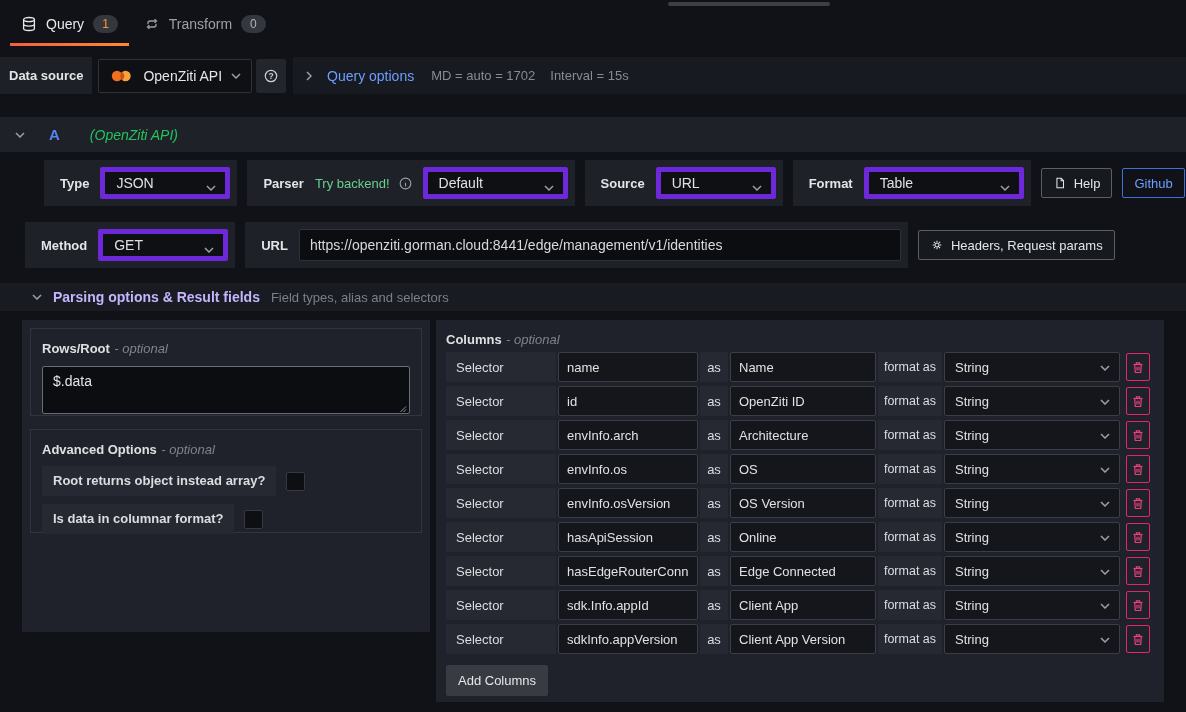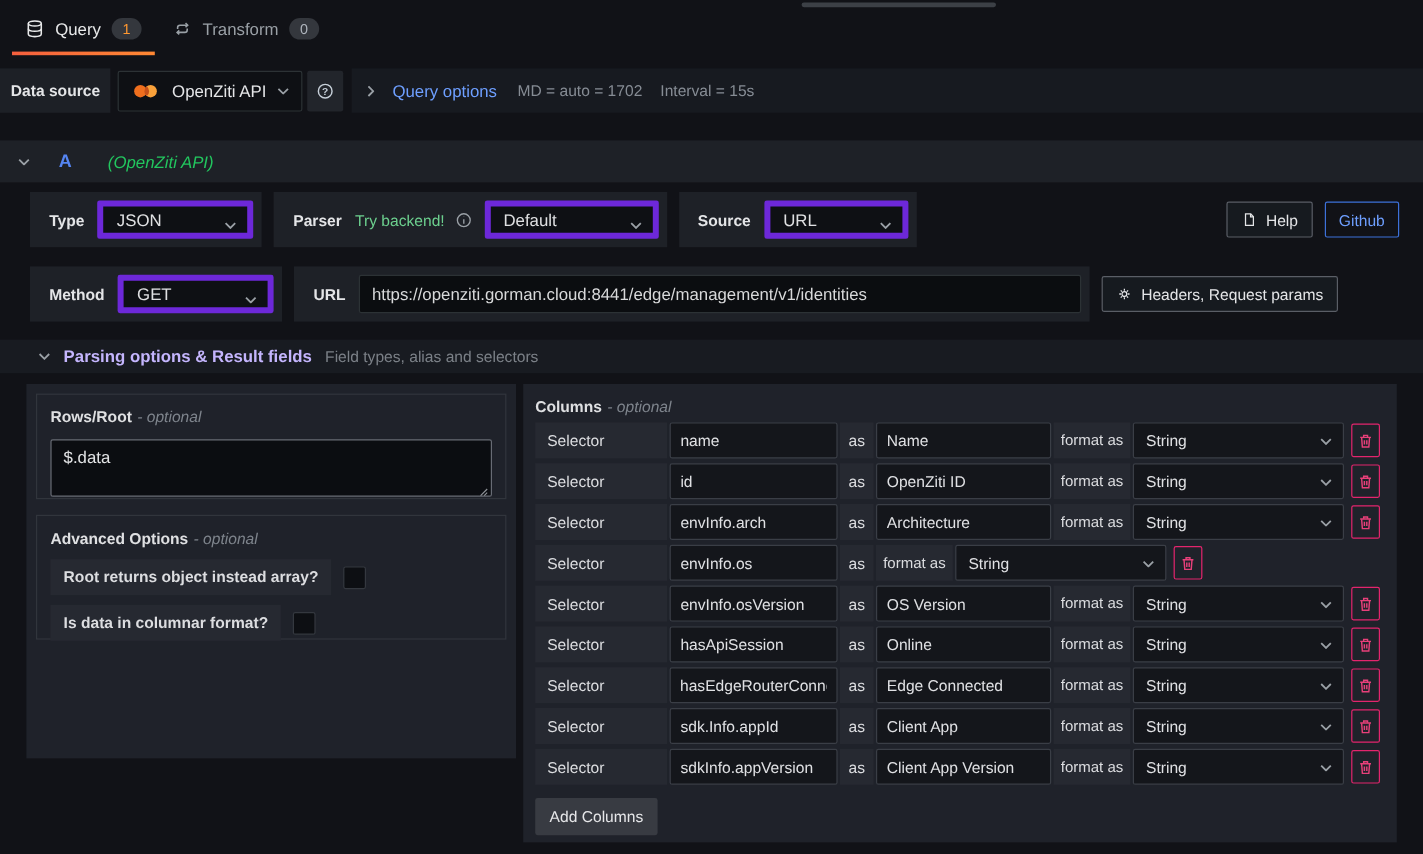--- a/index.html
+++ b/index.html
@@ -26,21 +26,21 @@
   .ds-help{width:30px;height:34px;background:#22252b;margin-left:4px;display:flex;align-items:center;justify-content:center;border-radius:2px;cursor:pointer;}
   .ds-rest{flex:1;height:37px;background:#171a20;margin-left:7px;display:flex;align-items:center;padding-left:13px;gap:15px;}
   .qo-link{font-size:14px;font-weight:500;color:#6e9fff;cursor:pointer;margin-right:2px;}
   .qo-stat{font-size:13px;color:#868c94;}
   
   .ref-row{position:absolute;top:117px;left:0;right:0;height:35px;background:#1e2127;display:flex;align-items:center;padding-left:15px;}
   .ref-id{margin-left:24px;font-size:15px;font-weight:700;color:#5585f2;}
   .ref-hint{margin-left:30px;font-size:14px;font-style:italic;color:#22c55e;}
   
   .frow{position:absolute;left:25px;right:20px;height:46px;display:flex;gap:10px;align-items:stretch;}
-  .frow1{top:160px;} .frow2{top:222px;}
+  .frow1{top:160px;margin-left:19px;} .frow2{top:222px;}
   .field-card{background:#1e2127;display:flex;align-items:center;padding:7px;}
   .f-label{padding:0 11px 0 9px;font-size:13px;font-weight:700;color:#e4e5e7;white-space:nowrap;}
   .g-select{height:32px;background:#0e1014;border:5px solid #6d28d9;border-radius:2px;display:flex;align-items:center;padding:0 26px 0 11px;font-size:14px;color:#dfe0e2;position:relative;box-sizing:border-box;cursor:pointer;}
   .g-select .chev{position:absolute;right:9px;top:13px;}
   .g-input{height:32px;background:#0b0d10;border:1px solid #2c3235;border-radius:2px;color:#d8d9da;font-size:14px;padding:0 10px;box-sizing:border-box;font-family:inherit;outline:none;}
   .hint-green{color:#6ccf8e;font-size:13px;font-weight:500;margin-right:8px;white-space:nowrap;}
   .info-ic{margin-right:10px;}
   .right-btns{margin-left:auto;display:flex;gap:10px;align-items:center;}
   .outline-btn{height:30px;display:inline-flex;align-items:center;gap:7px;padding:0 11px;border:1px solid #5a5e66;border-radius:2px;background:#161a1f;color:#e4e5e7;font-size:13px;font-weight:500;cursor:pointer;font-family:inherit;white-space:nowrap;}
   .github-btn{border-color:#3d71d9;color:#6e9fff;background:transparent;}
@@ -187,20 +187,31 @@
     <span class="f-label">Source</span>
     <div class="g-select" style="width:120px">
       <span>URL</span>
       <span class="chev">
         <svg width="10" height="6" viewBox="0 0 10 6" fill="none" stroke="#9aa0a6" stroke-width="1.5">
             <polyline points="1,1 5,5 9,1"></polyline>
           </svg>
       </span>
     </div>
   </div>
+  <div class="field-card">
+    <span class="f-label">Format</span>
+    <div class="g-select" style="width:160px">
+      <span>Table</span>
+      <span class="chev">
+        <svg width="10" height="6" viewBox="0 0 10 6" fill="none" stroke="#9aa0a6" stroke-width="1.5">
+            <polyline points="1,1 5,5 9,1"></polyline>
+          </svg>
+      </span>
+    </div>
+  </div>
   <div class="right-btns">
     <button class="outline-btn">
       <span>
         <svg width="14" height="14" viewBox="0 0 16 16" fill="none" stroke="#e4e5e7" stroke-width="1.2">
           <path d="M4.5 2.5h5l2.5 2.8v8.2h-7.5z"></path>
             <path d="M9.3 2.6v2.9h2.8"></path>
         </svg>
       </span>
       <span>Help</span>
     </button>
@@ -359,20 +370,21 @@
           <path d="M5 5.8v3.6M7 5.8v3.6"></path>
         </svg>
       </span>
     </button>
   </div>
 
   <div class="col-row">
     <span class="chip chip-selector">Selector</span>
     <input class="col-input" value="envInfo.os" style="">
     <span class="chip chip-as">as</span>
+    <input class="col-input alias" value="OS" style="">
     <span class="chip chip-format">format as</span>
     <div class="col-select">
       <span>String</span>
       <span class="chev">
         <svg width="10" height="6" viewBox="0 0 10 6" fill="none" stroke="#9aa0a6" stroke-width="1.5">
               <polyline points="1,1 5,5 9,1"></polyline>
             </svg>
       </span>
     </div>
     <button class="trash-btn">

